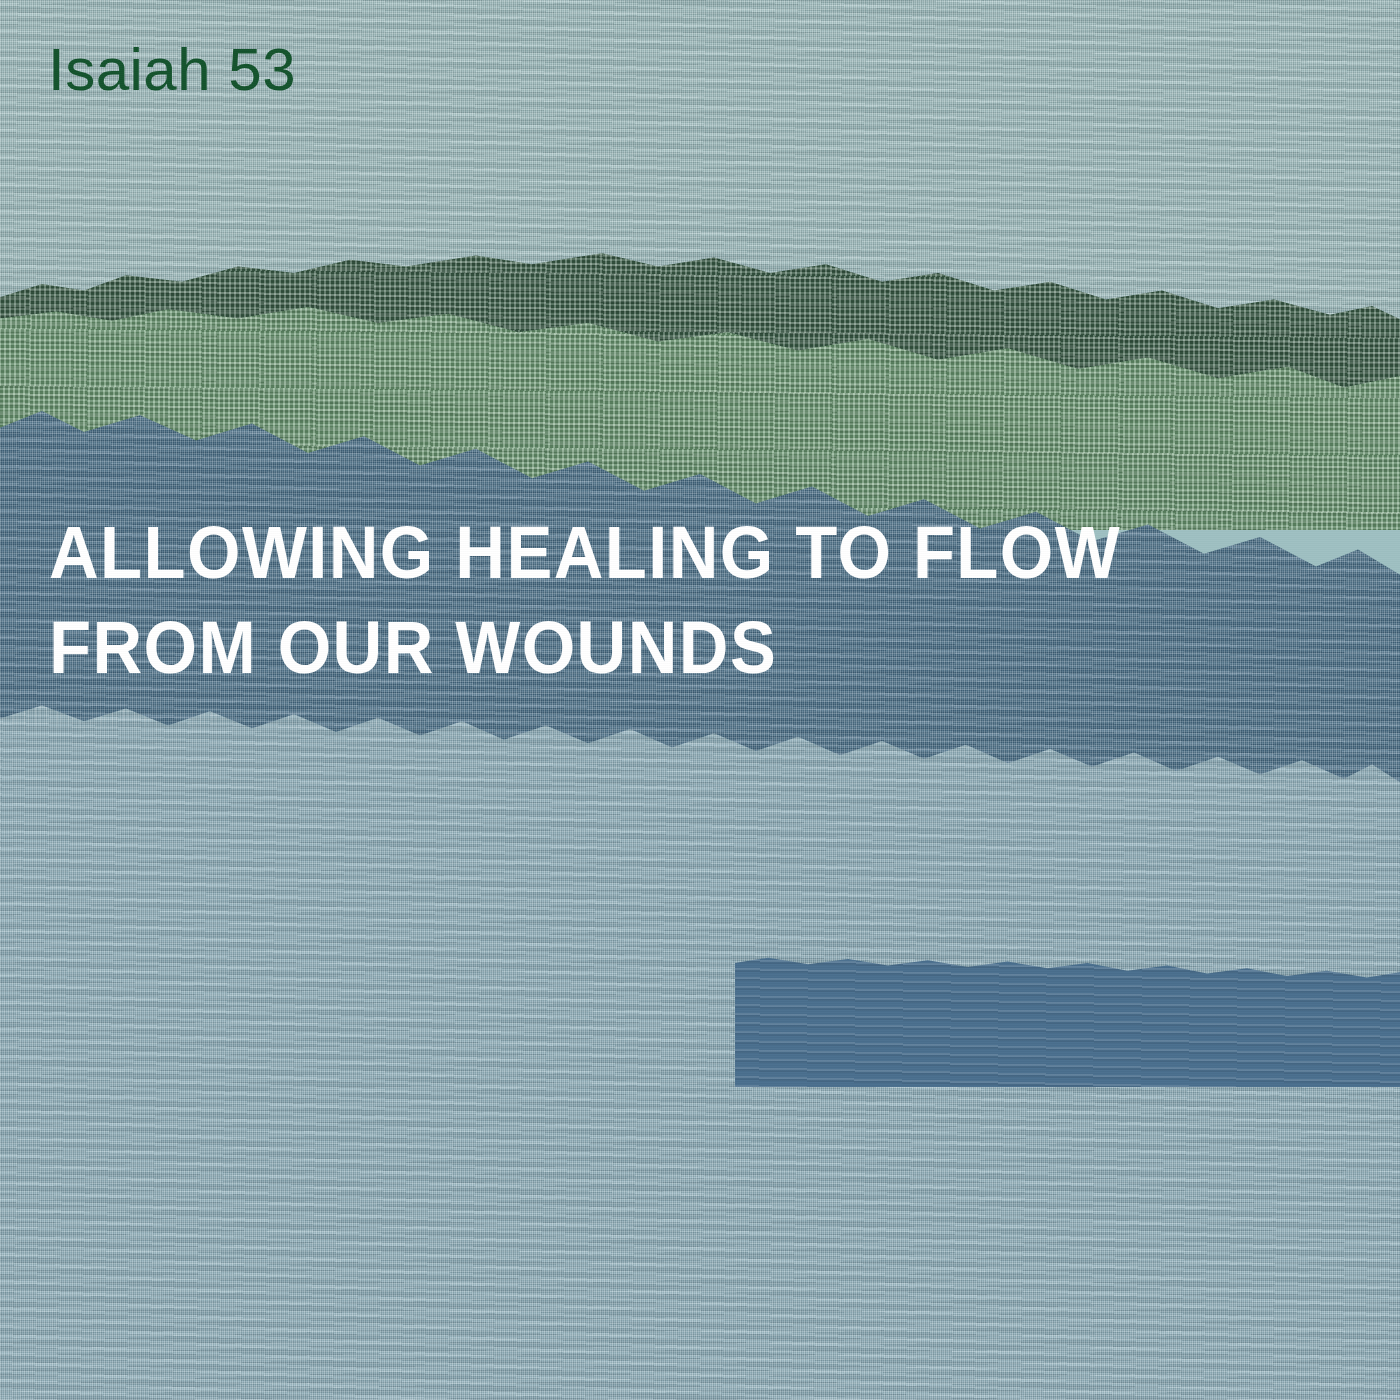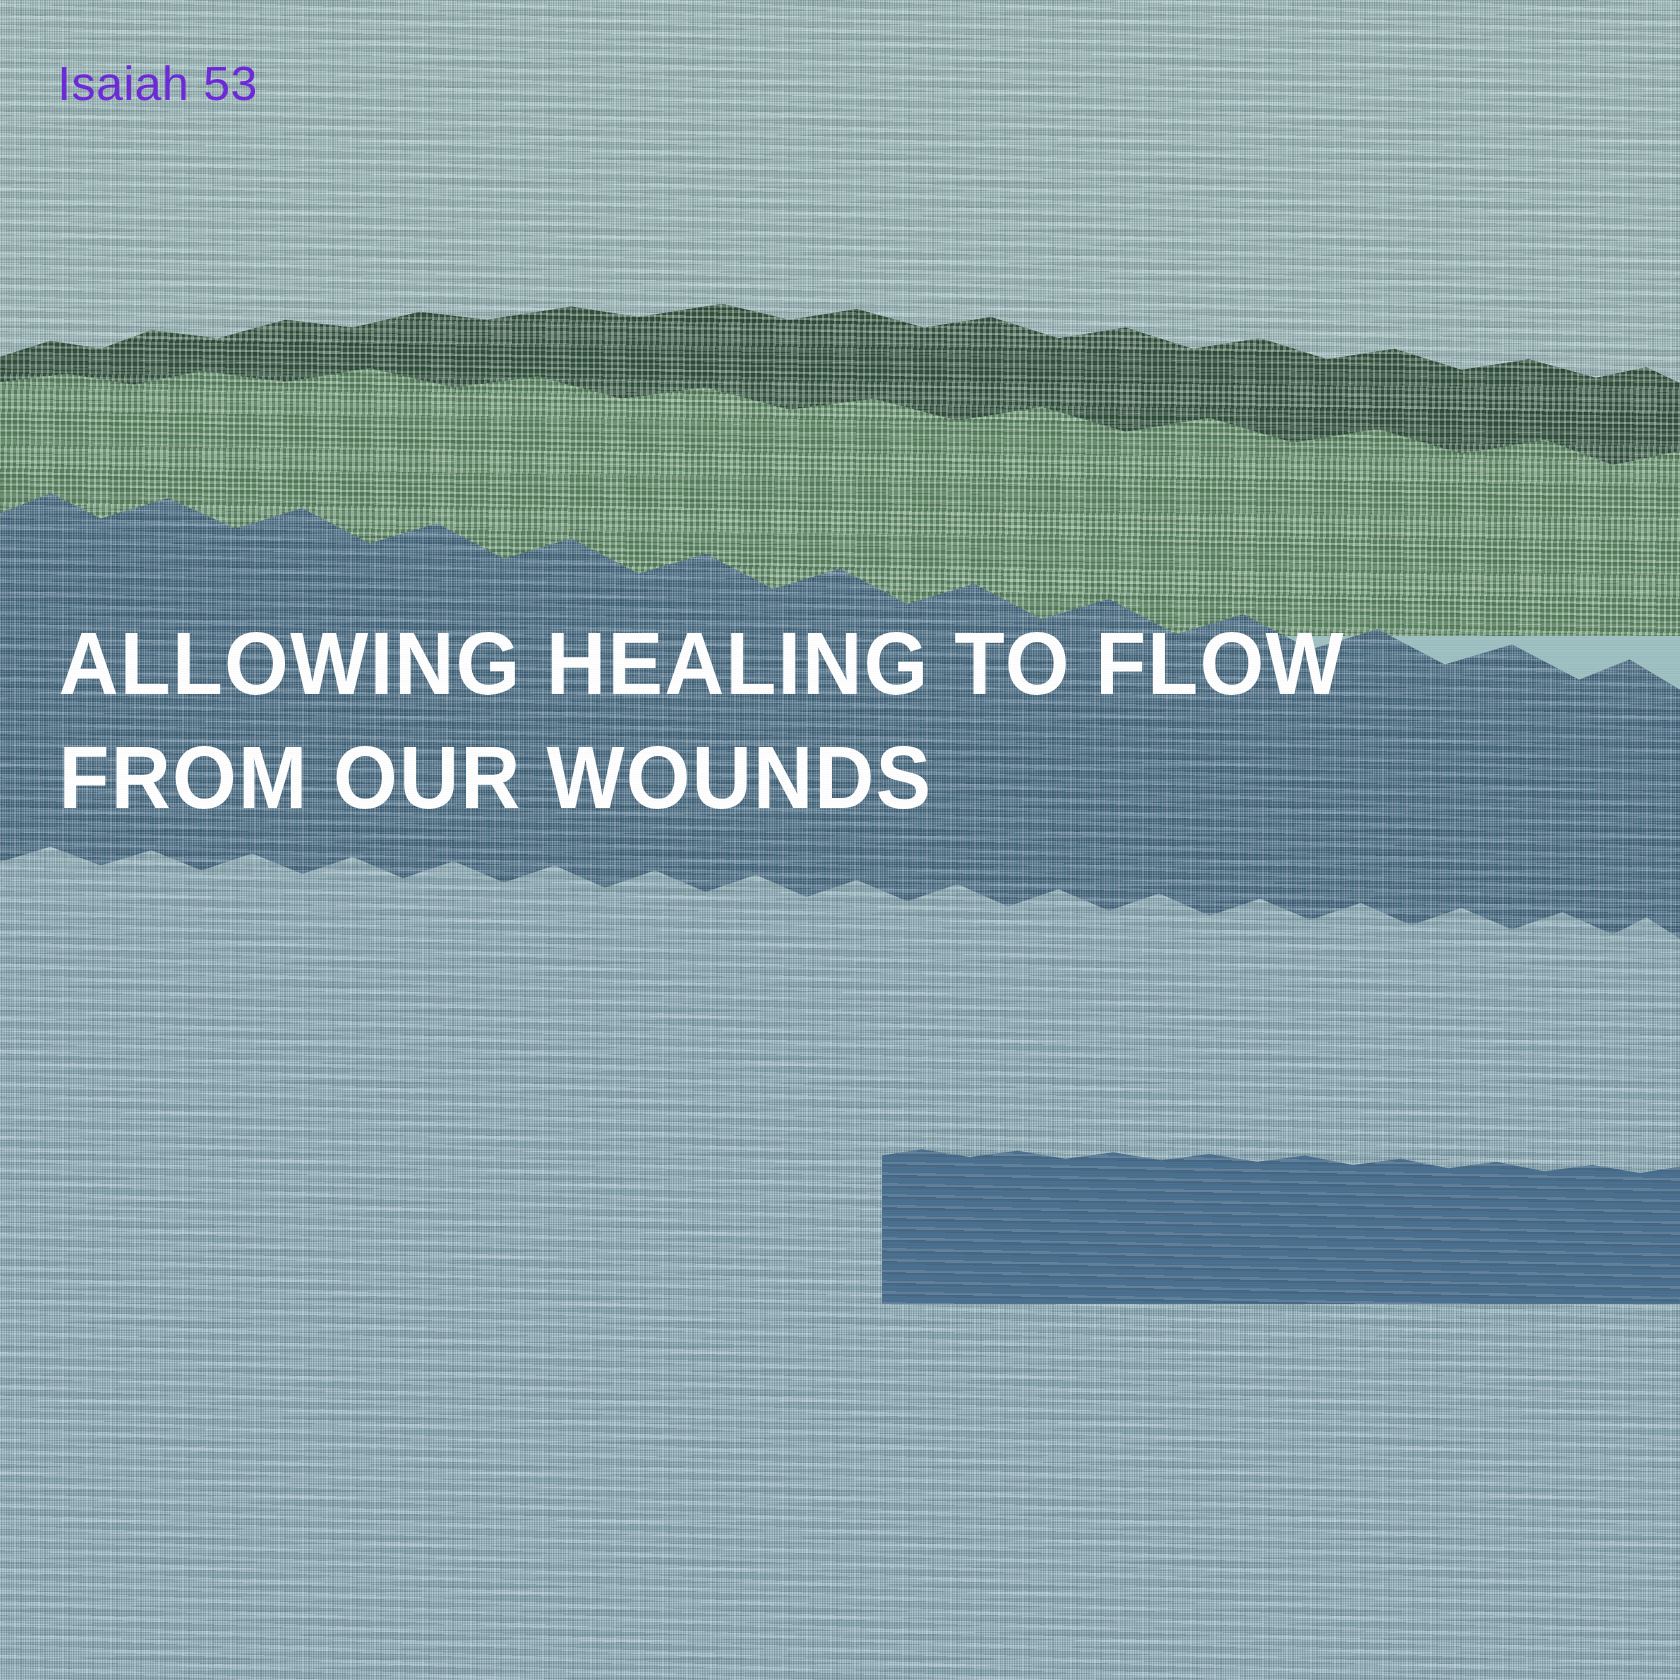--- a/index.html
+++ b/index.html
@@ -169,23 +169,23 @@
     clip-path: polygon(
       0% 6%, 5% 2%, 11% 7%, 17% 3%, 23% 8%, 29% 4%, 35% 9%,
       41% 5%, 47% 10%, 53% 6%, 59% 12%, 65% 8%, 71% 14%,
       77% 10%, 83% 16%, 89% 12%, 95% 17%, 100% 13%,
       100% 100%, 0% 100%);
   }
   #reference-text {
     position: absolute;
     left: 48px;
     top: 30px;
-    color: #6d28d9;
+    color: #14532d;
     font-family: "Liberation Sans", sans-serif;
-    font-size: 40px;
+    font-size: 60px;
     font-weight: 400;
     letter-spacing: 0.5px;
     line-height: 80px;
     white-space: nowrap;
     z-index: 2;
   }
 
   
   #grain {
     position: absolute;

